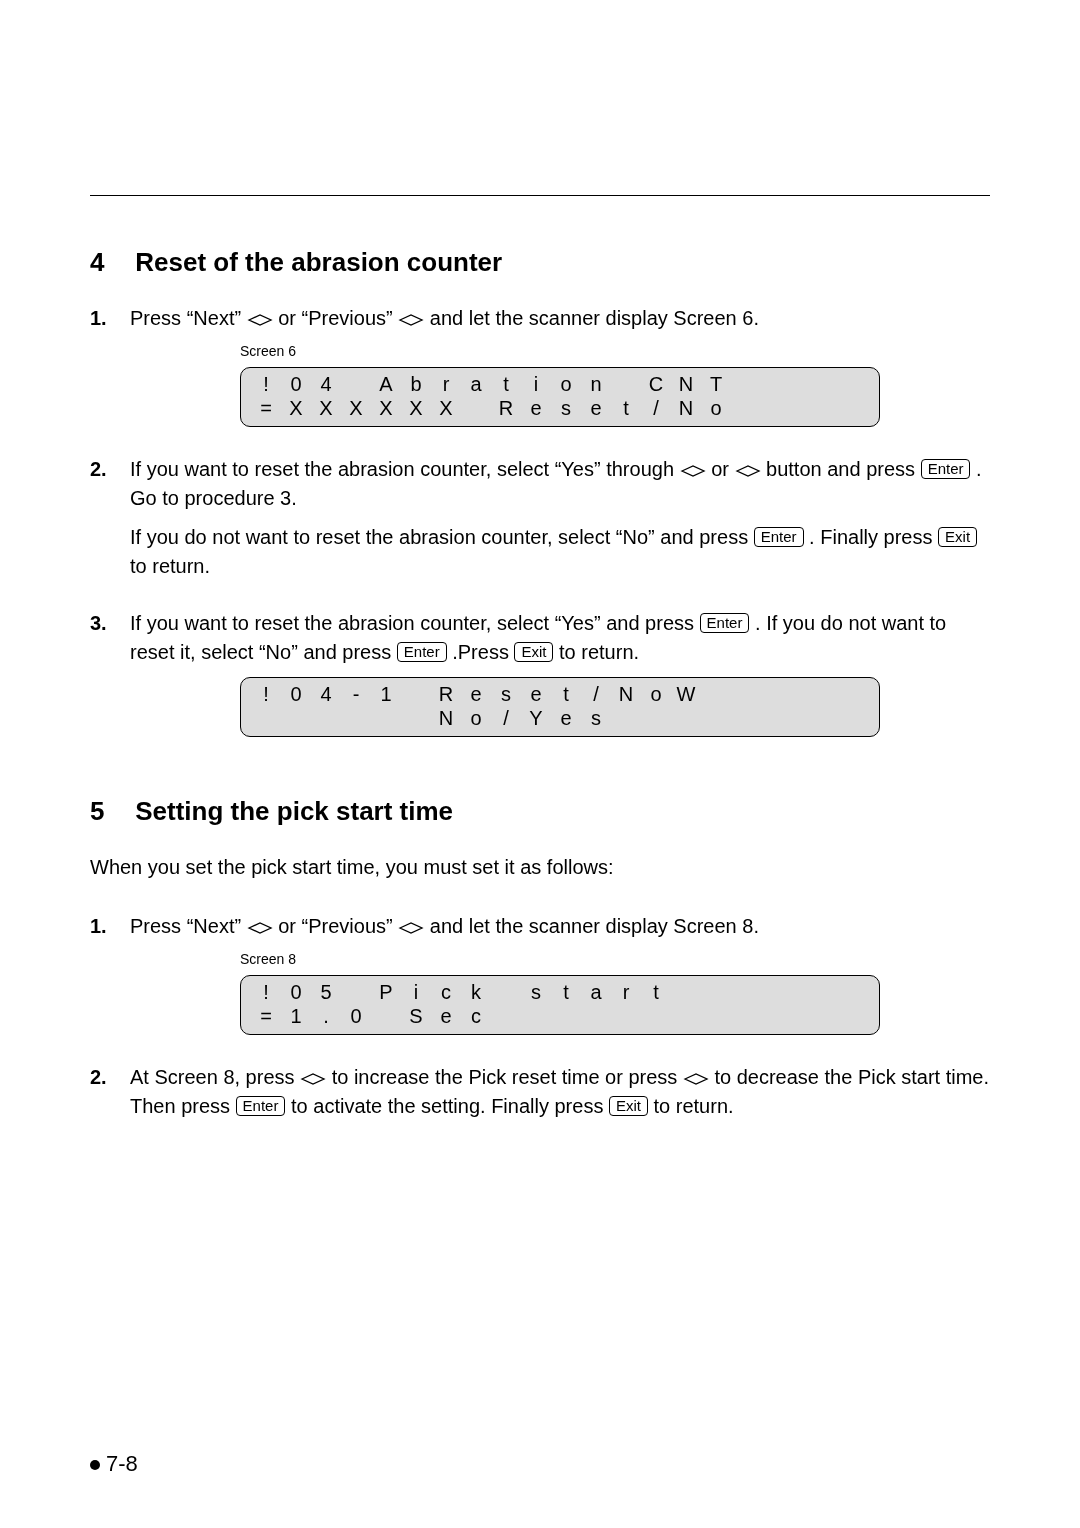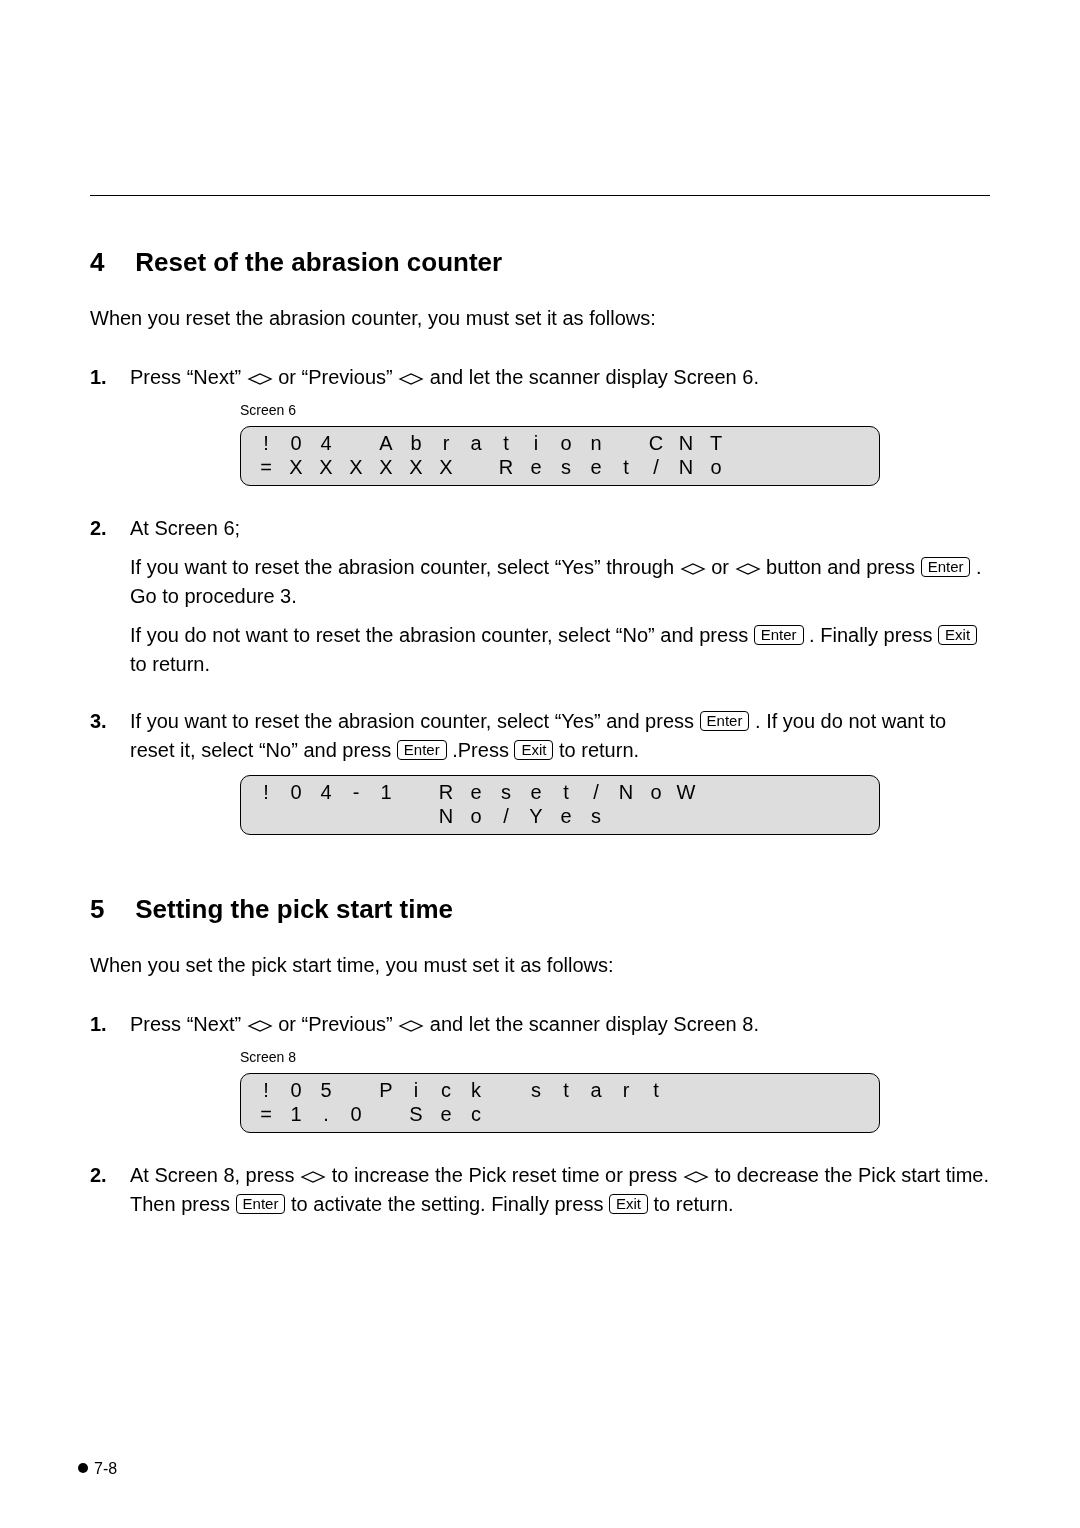--- a/index.html
+++ b/index.html
@@ -98,23 +98,23 @@
   .lcd-cell {
     width: 30px;
     text-align: center;
     font-family: Arial, Helvetica, sans-serif;
     font-size: 20px;
     line-height: 24px;
   }
   .para { margin-bottom: 10px; }
   .footer {
     position: absolute;
-    left: 78px;
+    left: 90px;
     bottom: 48px;
-    font-size: 16px;
+    font-size: 22px;
   }
   .bullet {
     display: inline-block;
     width: 10px; height: 10px;
     background: #000;
     border-radius: 50%;
     vertical-align: 1px;
     margin-right: 6px;
   }
 </style>
@@ -122,21 +122,20 @@
 <body>
 
 <div class="page">
   <div class="rule"></div>
 
   <div class="section">
     <div class="section-heading">
       <span class="num">4</span>
       <span>Reset of the abrasion counter</span>
     </div>
-    <p class="intro">When you reset the abrasion counter, you must set it as follows:</p>
 
     <ol class="steps">
 
       <li>
         <span class="marker">1.</span>
         <div class="step-line">
           <span>Press “Next” </span>
           <span class="diamond"><svg width="26" height="14">
                 <polygon points="2,7 13,2 24,7 13,12" fill="none" stroke="#000" stroke-width="1.3"></polygon>
               </svg></span>
@@ -184,21 +183,20 @@
                 <div class="lcd-cell">/</div>
                 <div class="lcd-cell">N</div>
                 <div class="lcd-cell">o</div>
               </div>
             </div>
         </div>
       </li>
 
       <li>
         <span class="marker">2.</span>
-        <div class="para">At Screen 6;</div>
         <div class="para">
           <span>If you want to reset the abrasion counter, select “Yes” through </span>
           <span class="diamond"><svg width="26" height="14">
                 <polygon points="2,7 13,2 24,7 13,12" fill="none" stroke="#000" stroke-width="1.3"></polygon>
               </svg></span>
           <span> or </span>
           <span class="diamond"><svg width="26" height="14">
                 <polygon points="2,7 13,2 24,7 13,12" fill="none" stroke="#000" stroke-width="1.3"></polygon>
               </svg></span>
           <span> button and press </span>

